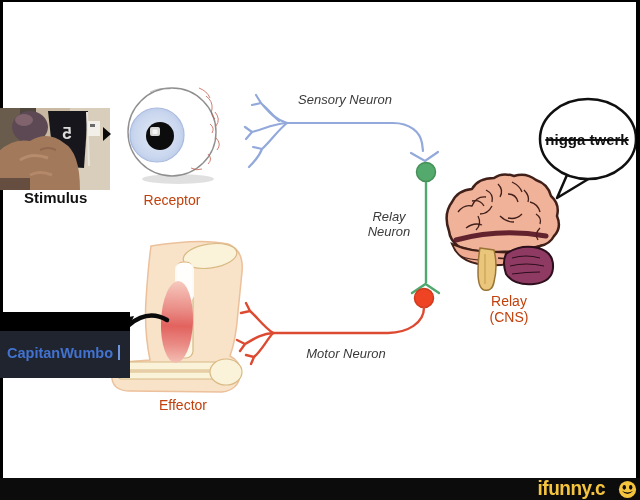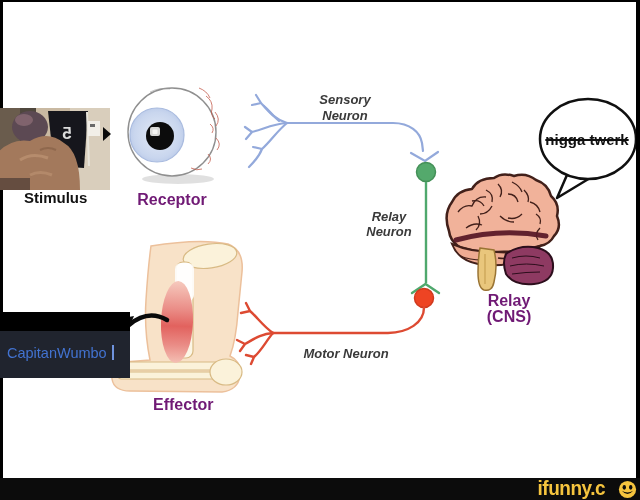--- a/index.html
+++ b/index.html
@@ -5,34 +5,34 @@
   html,body{margin:0;padding:0;background:#fff;}
   #frame{position:relative;width:640px;height:500px;background:#ffffff;overflow:hidden;
          font-family:"Liberation Sans",sans-serif;}
   
   .border-top{position:absolute;left:0;top:0;width:640px;height:2px;background:#000;z-index:6;}
   .border-left{position:absolute;left:0;top:0;width:3px;height:478px;background:#000;z-index:0;}
   .border-right{position:absolute;right:0;top:0;width:4px;height:478px;background:#000;z-index:6;}
 
   #diagram-svg{position:absolute;left:0;top:0;z-index:1;}
 
-  .lbl{position:absolute;z-index:2;color:#701a75;font-size:16px;line-height:16px;}
+  .lbl{position:absolute;z-index:2;color:#c2410c;font-size:14px;line-height:16px;}
   .lbl.bold{font-weight:bold;color:#111;font-size:15px;}
   .lbl.it{font-style:italic;font-size:13px;color:#3a3a3a;}
-  .center{text-align:center;font-weight:bold;}
+  .center{text-align:center;}
 
   #bubble-text{position:absolute;left:540px;top:131px;width:94px;z-index:2;
                text-align:center;font-weight:bold;font-size:15px;color:#101010;
                text-decoration:line-through;text-decoration-thickness:2px;}
 
   #username-overlay{position:absolute;left:0;top:312px;width:130px;height:66px;z-index:3;
                     background:#20242e;}
   #username-overlay .topstrip{position:absolute;left:0;top:0;width:130px;height:19px;background:#000;}
   #username-overlay .row{position:absolute;left:7px;top:32px;white-space:nowrap;}
-  #username-text{color:#4273d1;font-weight:normal;font-size:14.5px;}
+  #username-text{color:#4273d1;font-weight:bold;font-size:14.5px;}
   #text-cursor{display:inline-block;width:2px;height:15px;background:#6f93dd;margin-left:5px;
                vertical-align:-2px;}
 
   #watermark-bar{position:absolute;left:0;top:478px;width:640px;height:22px;background:#0c0c0c;
                  z-index:5;display:flex;align-items:center;justify-content:flex-end;padding-right:3px;box-sizing:border-box;}
   #ifunny-logo{display:flex;align-items:center;gap:13px;}
   #ifunny-logo .txt{color:#f5c43e;font-weight:800;font-size:19px;letter-spacing:-0.5px;
                     transform:scaleY(1.05);}
 </style>
 </head>

